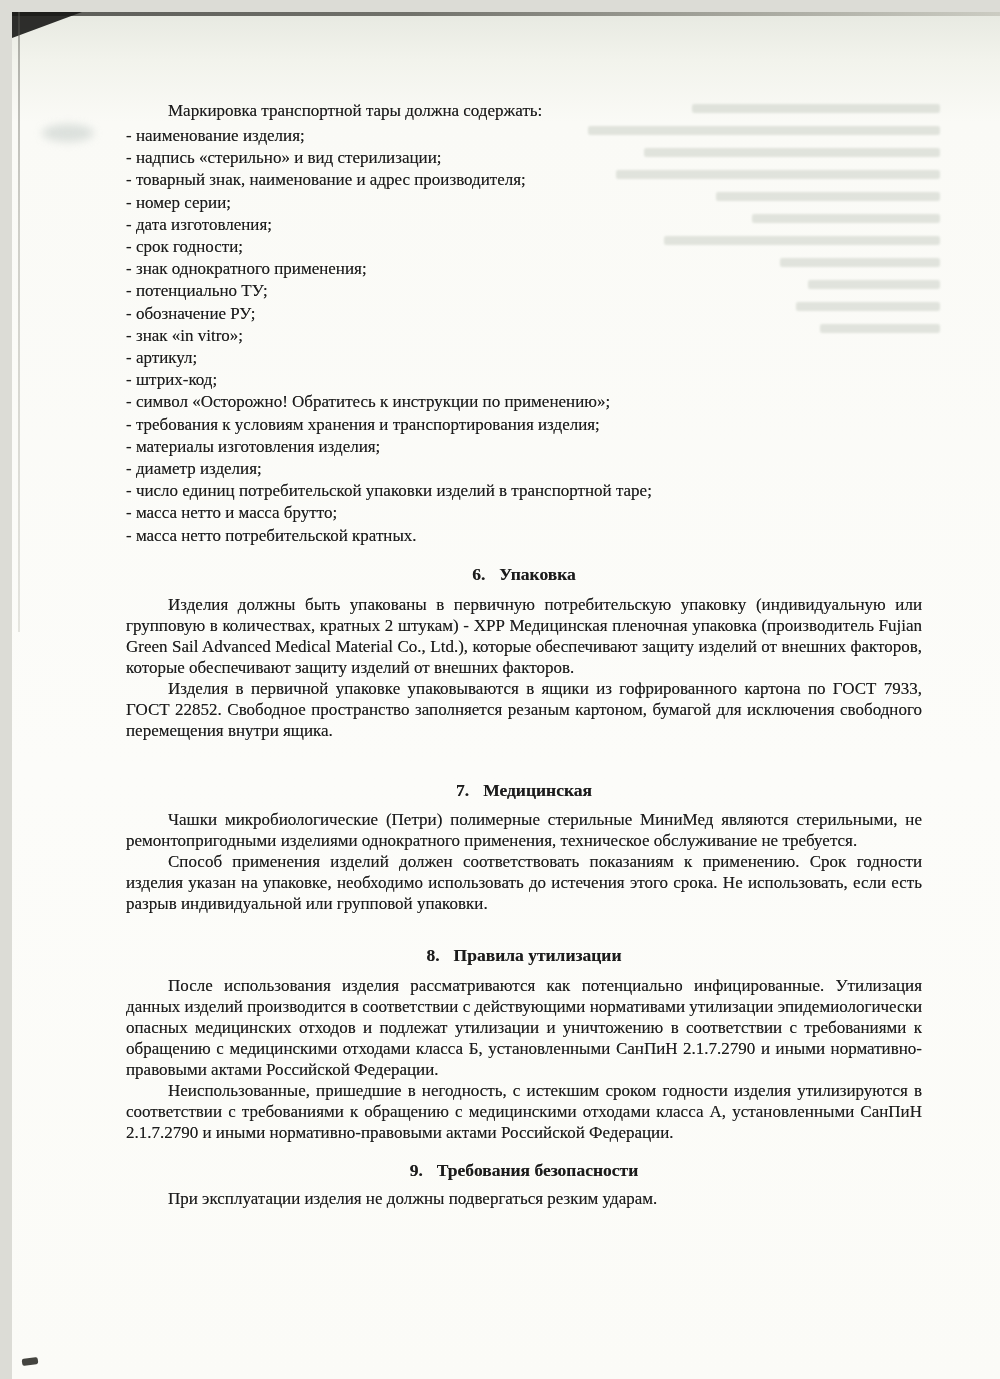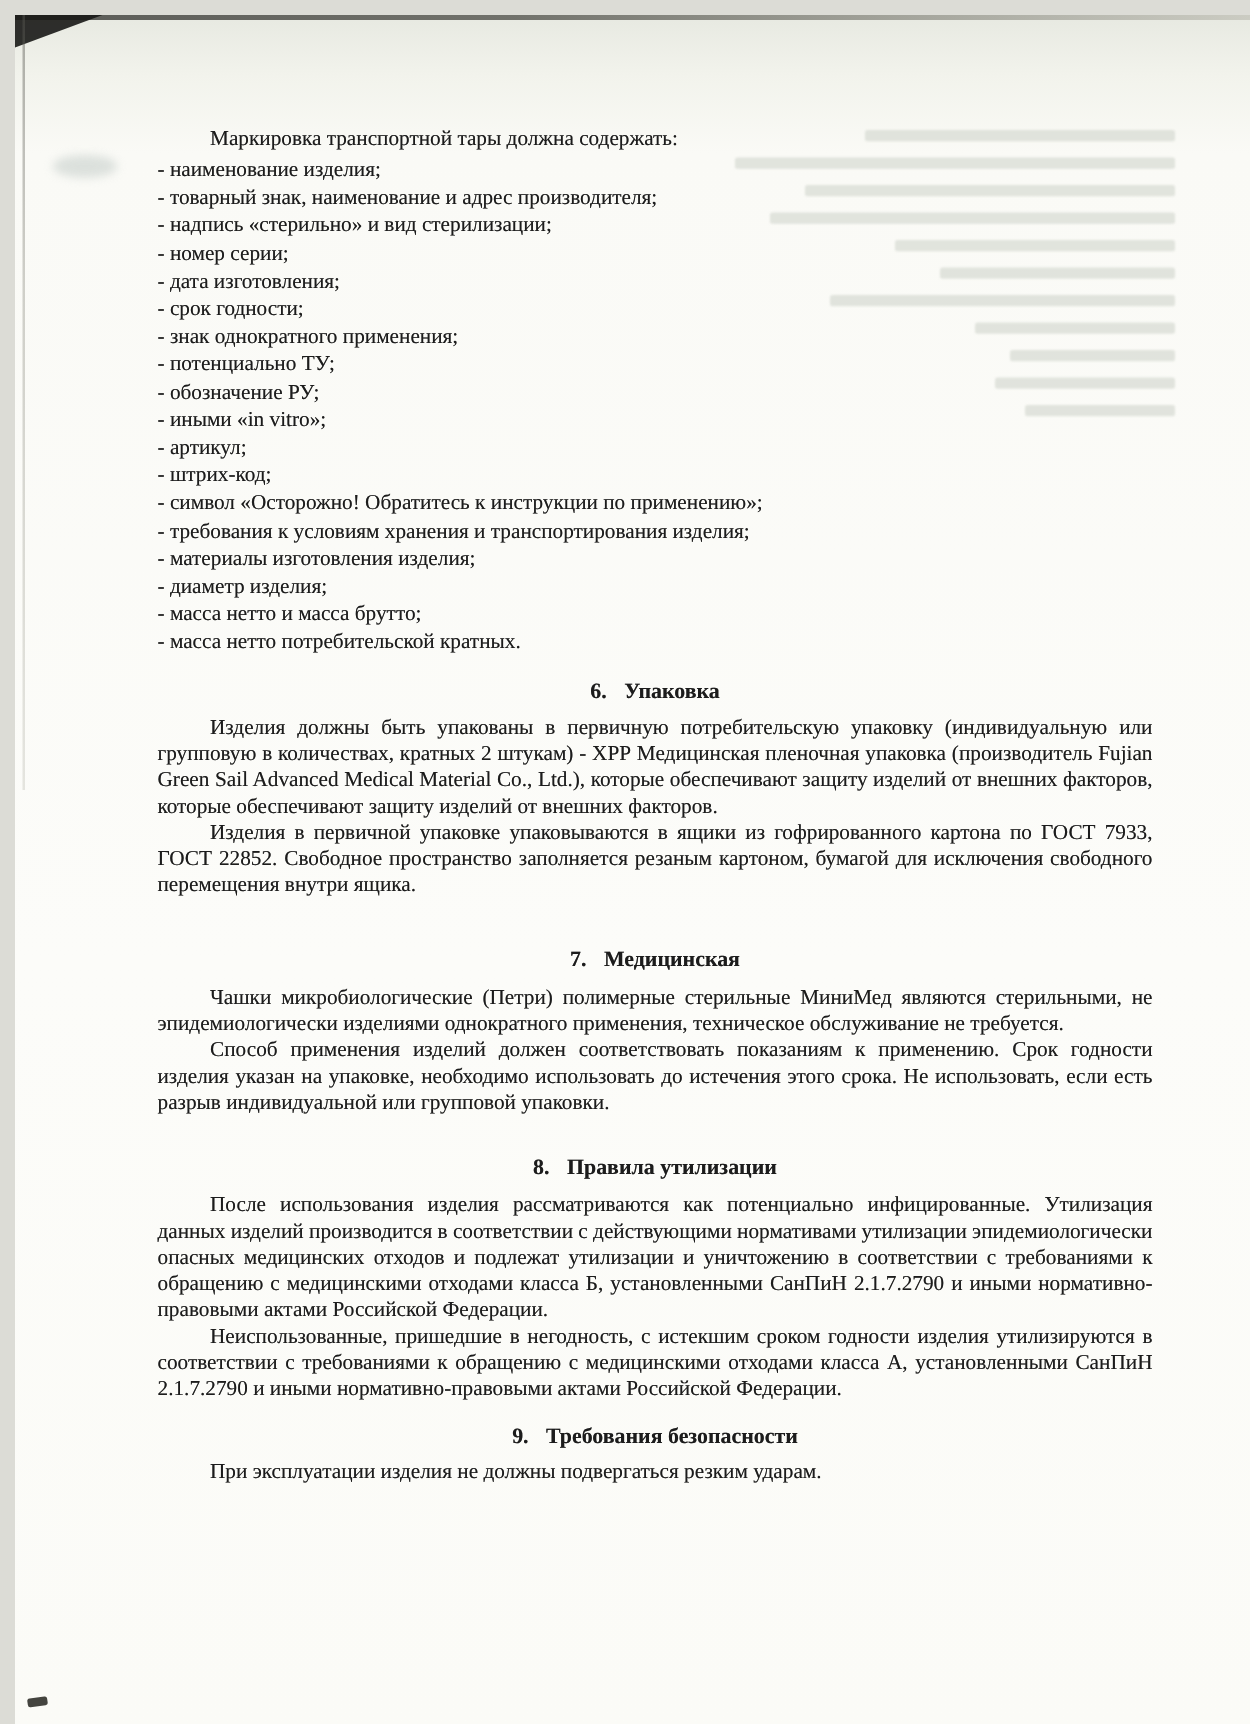--- a/index.html
+++ b/index.html
@@ -110,48 +110,49 @@
     <div class="bl" style="width:36%"></div>
     <div class="bl" style="width:30%"></div>
   </div>
 
   <div class="content">
 
     <p class="intro">Маркировка транспортной тары должна содержать:</p>
 
     <div class="mlist">
       <div class="li">- наименование изделия;</div>
+      <div class="li">- надпись «стерильно» и вид стерилизации;</div>
       <div class="li">- товарный знак, наименование и адрес производителя;</div>
-      <div class="li">- надпись «стерильно» и вид стерилизации;</div>
       <div class="li">- номер серии;</div>
       <div class="li">- дата изготовления;</div>
       <div class="li">- срок годности;</div>
       <div class="li">- знак однократного применения;</div>
       <div class="li">- потенциально ТУ;</div>
       <div class="li">- обозначение РУ;</div>
-      <div class="li">- иными «in vitro»;</div>
+      <div class="li">- знак «in vitro»;</div>
       <div class="li">- артикул;</div>
       <div class="li">- штрих-код;</div>
       <div class="li">- символ «Осторожно! Обратитесь к инструкции по применению»;</div>
       <div class="li">- требования к условиям хранения и транспортирования изделия;</div>
       <div class="li">- материалы изготовления изделия;</div>
       <div class="li">- диаметр изделия;</div>
+      <div class="li">- число единиц потребительской упаковки изделий в транспортной таре;</div>
       <div class="li">- масса нетто и масса брутто;</div>
       <div class="li">- масса нетто потребительской кратных.</div>
     </div>
 
     <div class="sec">
       <h2 class="heading h6"><span class="num">6.</span><span>Упаковка</span></h2>
       <p class="para">Изделия должны быть упакованы в первичную потребительскую упаковку (индивидуальную или групповую в количествах, кратных 2 штукам) - ХРР Медицинская пленочная упаковка (производитель Fujian Green Sail Advanced Medical Material Co., Ltd.), которые обеспечивают защиту изделий от внешних факторов, которые обеспечивают защиту изделий от внешних факторов.</p>
       <p class="para">Изделия в первичной упаковке упаковываются в ящики из гофрированного картона по ГОСТ 7933, ГОСТ 22852. Свободное пространство заполняется резаным картоном, бумагой для исключения свободного перемещения внутри ящика.</p>
     </div>
 
     <div class="sec">
       <h2 class="heading h7"><span class="num">7.</span><span>Медицинская</span></h2>
-      <p class="para">Чашки микробиологические (Петри) полимерные стерильные МиниМед являются стерильными, не эпидемиологически изделиями однократного применения, техническое обслуживание не требуется.</p>
+      <p class="para">Чашки микробиологические (Петри) полимерные стерильные МиниМед являются стерильными, не ремонтопригодными изделиями однократного применения, техническое обслуживание не требуется.</p>
       <p class="para">Способ применения изделий должен соответствовать показаниям к применению. Срок годности изделия указан на упаковке, необходимо использовать до истечения этого срока. Не использовать, если есть разрыв индивидуальной или групповой упаковки.</p>
     </div>
 
     <div class="sec">
       <h2 class="heading h8"><span class="num">8.</span><span>Правила утилизации</span></h2>
       <p class="para">После использования изделия рассматриваются как потенциально инфицированные. Утилизация данных изделий производится в соответствии с действующими нормативами утилизации эпидемиологически опасных медицинских отходов и подлежат утилизации и уничтожению в соответствии с требованиями к обращению с медицинскими отходами класса Б, установленными СанПиН 2.1.7.2790 и иными нормативно-правовыми актами Российской Федерации.</p>
       <p class="para">Неиспользованные, пришедшие в негодность, с истекшим сроком годности изделия утилизируются в соответствии с требованиями к обращению с медицинскими отходами класса А, установленными СанПиН 2.1.7.2790 и иными нормативно-правовыми актами Российской Федерации.</p>
     </div>
 
     <div class="sec">

